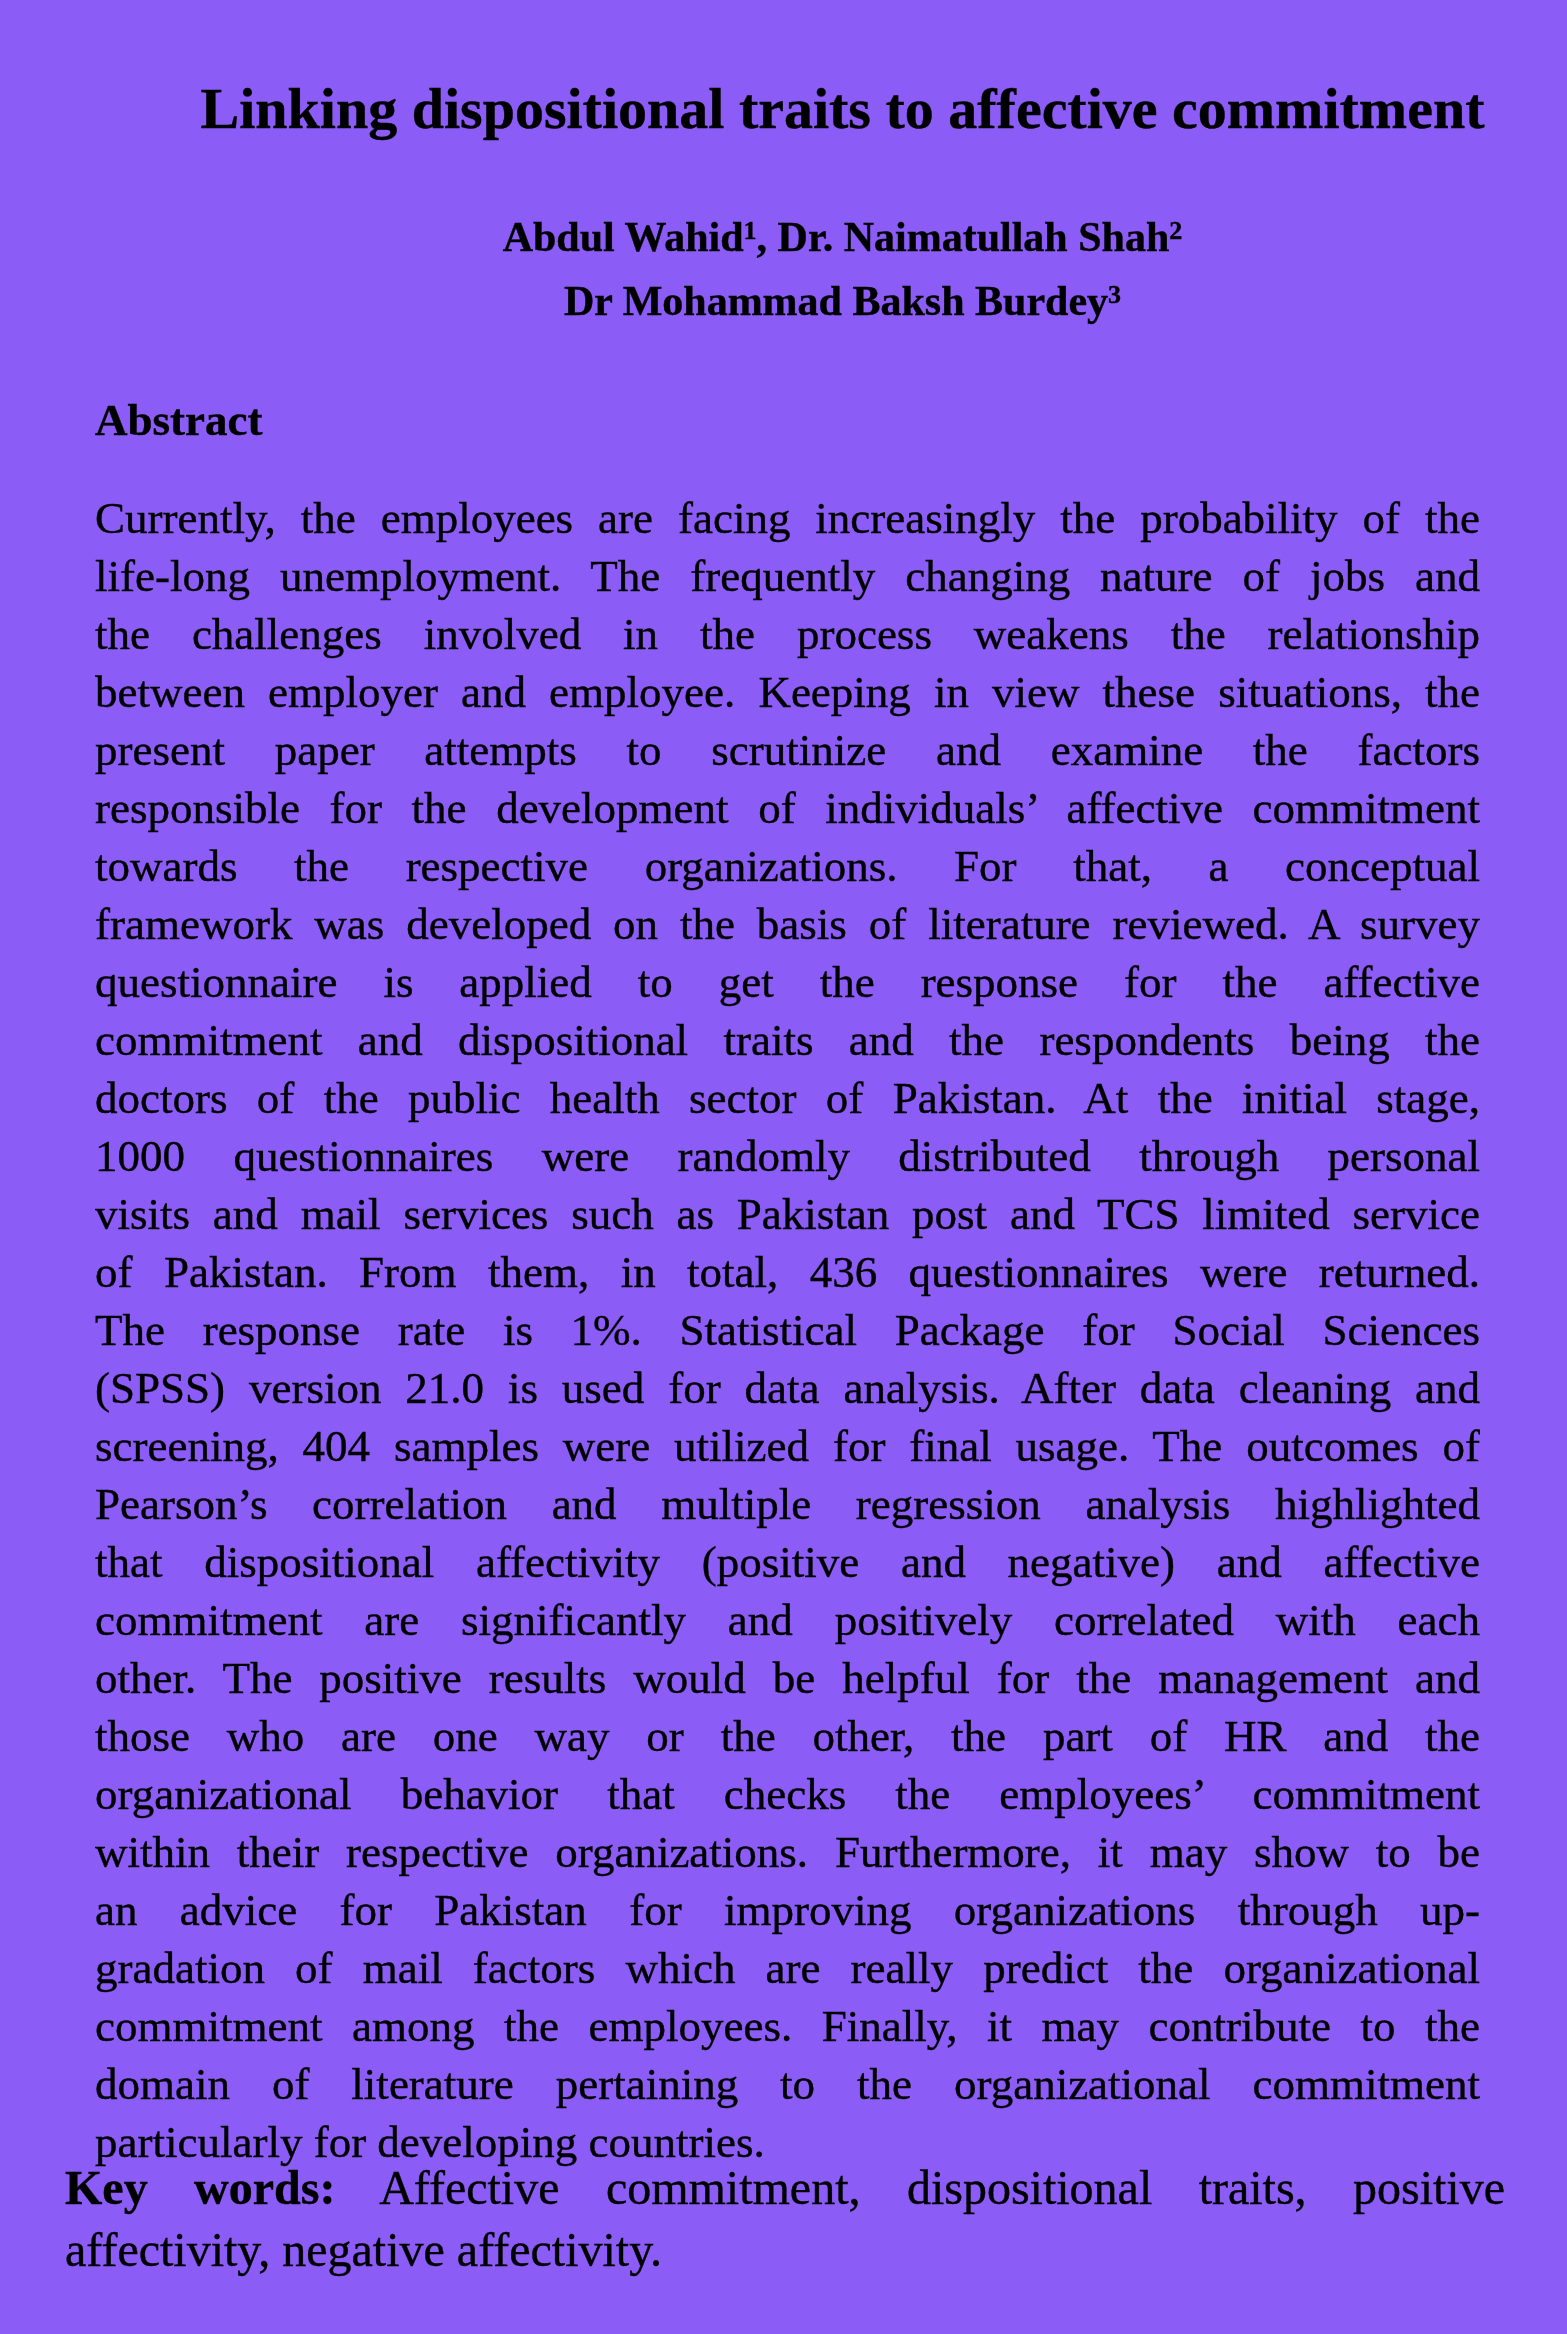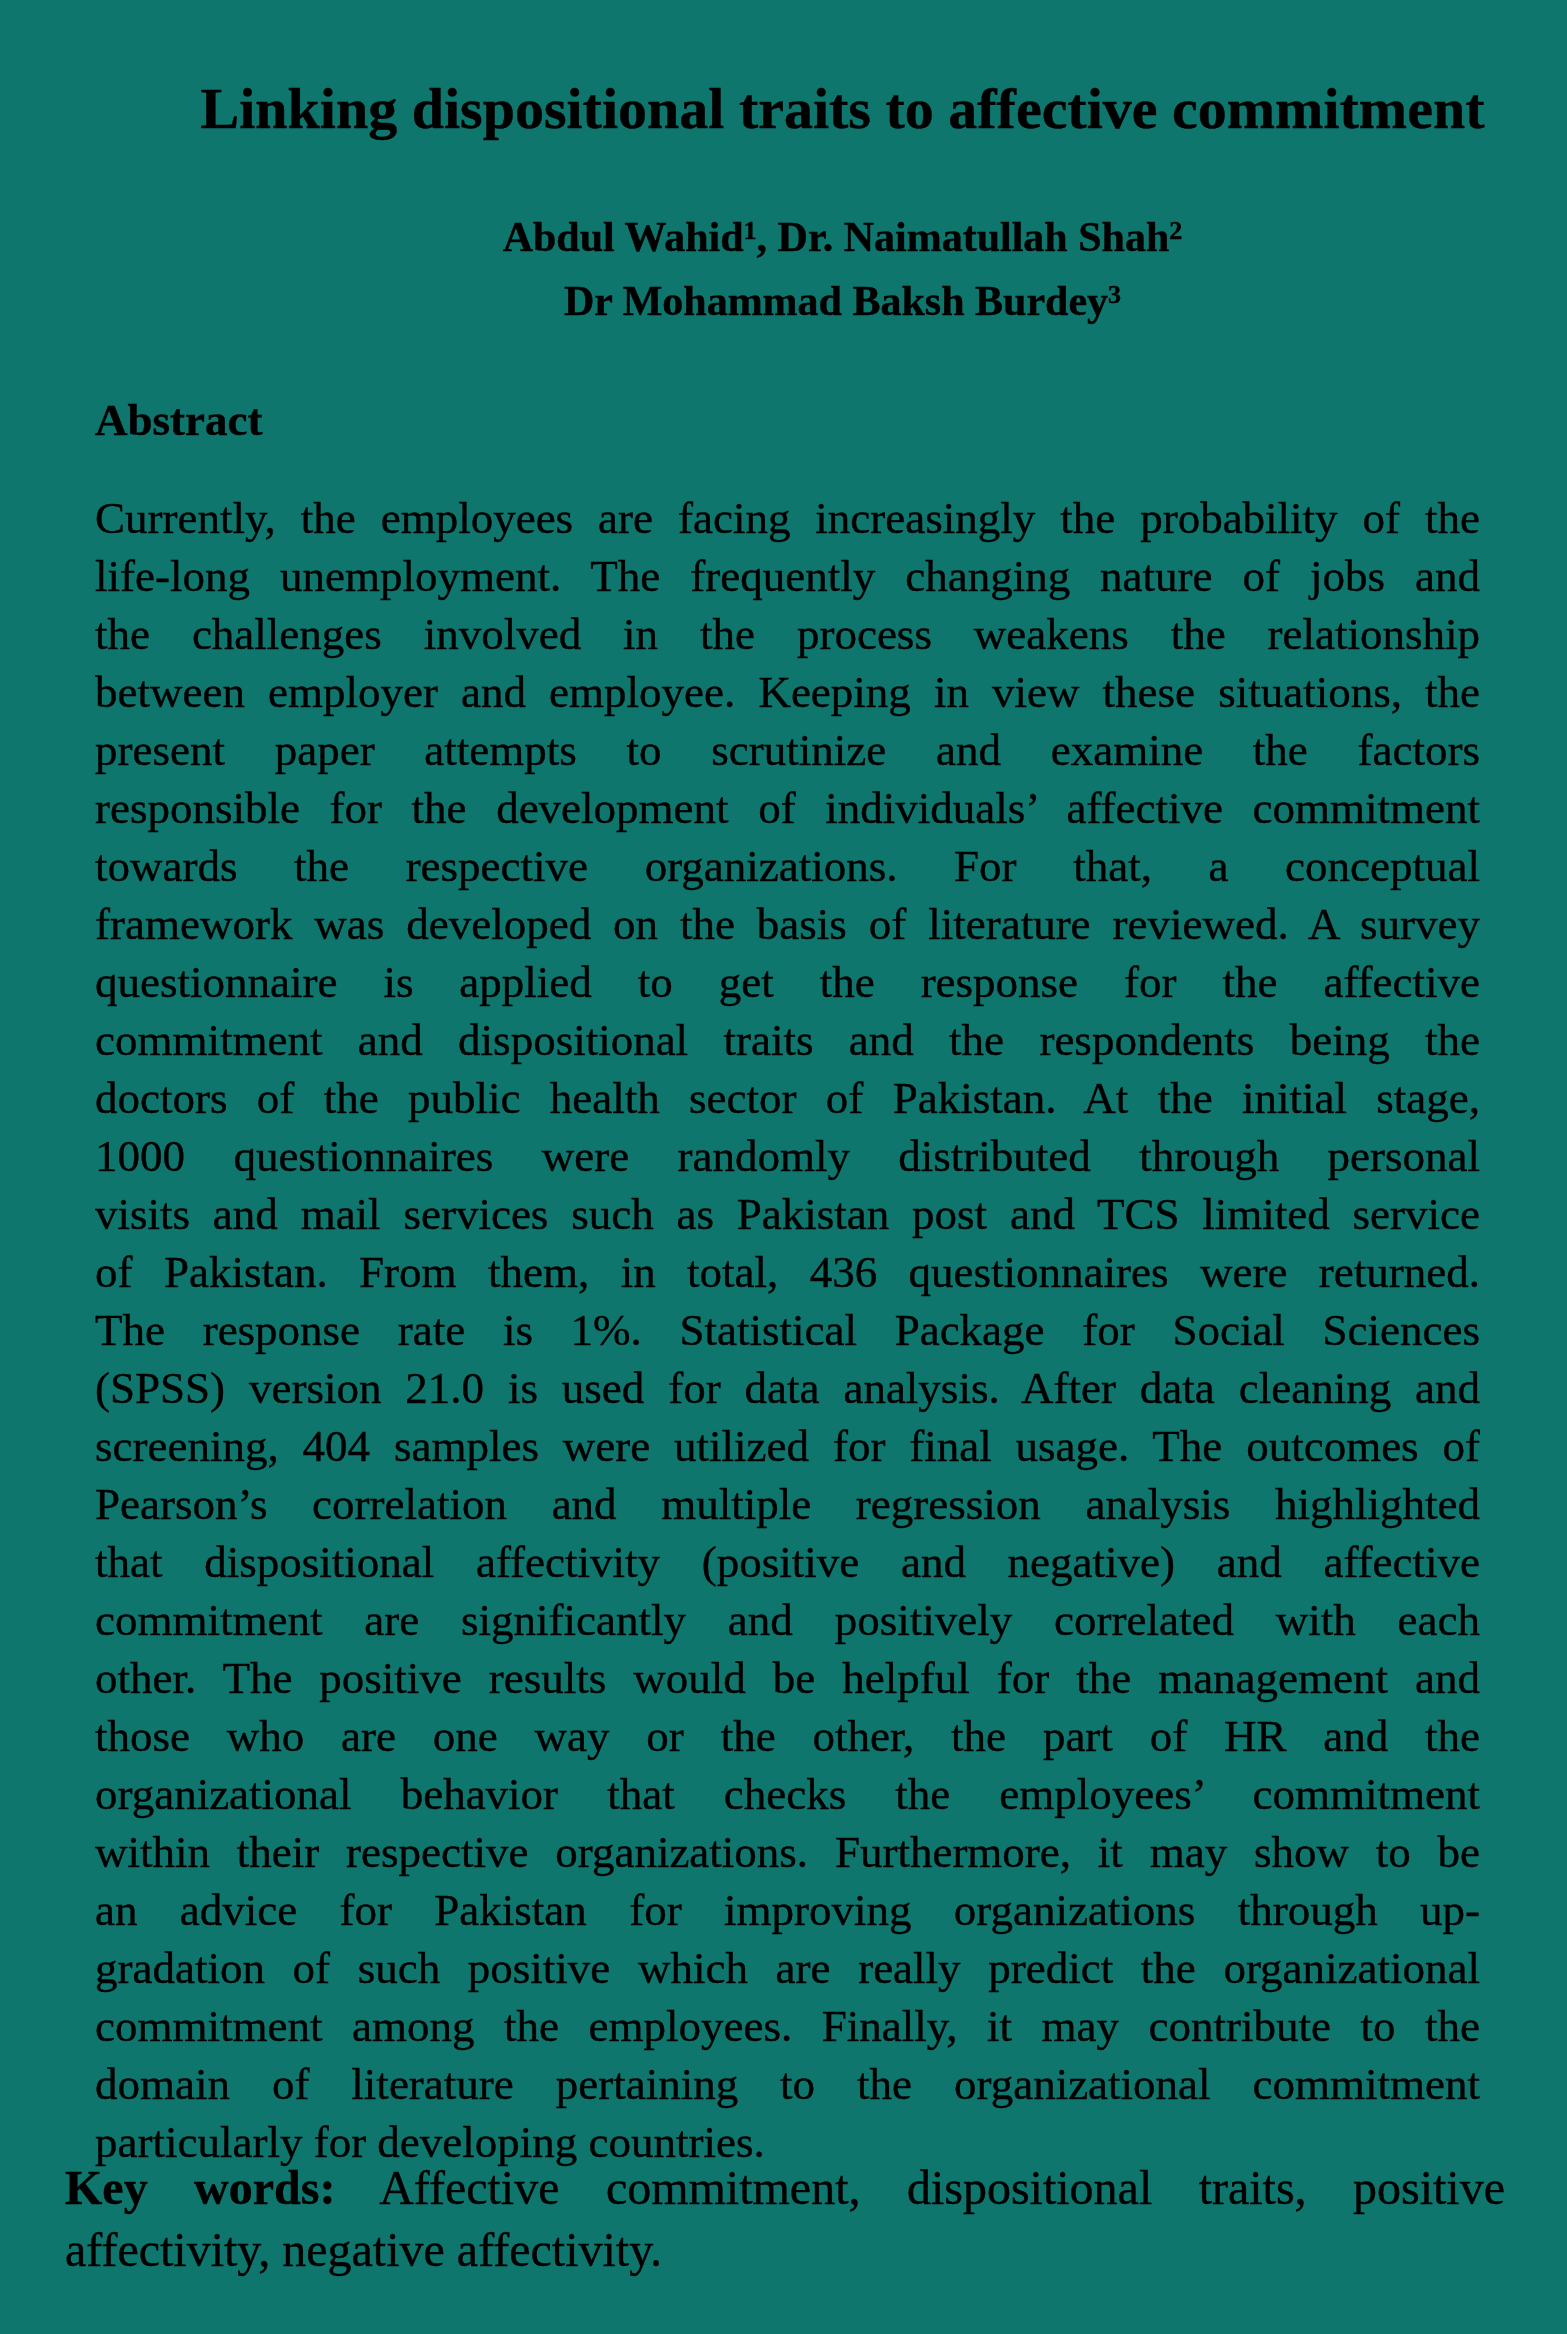--- a/index.html
+++ b/index.html
@@ -4,21 +4,21 @@
 <style>
   html, body {
     margin: 0;
     padding: 0;
     background: #ffffff;
   }
   .page {
     position: relative;
     width: 1567px;
     height: 2334px;
-    background: #0f766e;
+    background: #8b5cf6;
     color: #000000;
     font-family: "Liberation Serif", "DejaVu Serif", serif;
     overflow: hidden;
     -webkit-text-stroke: 0.4px #000000;
   }
   .title {
     position: absolute;
     top: 80px;
     left: 118px;
     width: 1449px;
@@ -130,21 +130,21 @@
         <div class="abs-line">(SPSS) version 21.0 is used for data analysis. After data cleaning and</div>
         <div class="abs-line">screening, 404 samples were utilized for final usage. The outcomes of</div>
         <div class="abs-line">Pearson’s correlation and multiple regression analysis highlighted</div>
         <div class="abs-line">that dispositional affectivity (positive and negative) and affective</div>
         <div class="abs-line">commitment are significantly and positively correlated with each</div>
         <div class="abs-line">other. The positive results would be helpful for the management and</div>
         <div class="abs-line">those who are one way or the other, the part of HR and the</div>
         <div class="abs-line">organizational behavior that checks the employees’ commitment</div>
         <div class="abs-line">within their respective organizations. Furthermore, it may show to be</div>
         <div class="abs-line">an advice for Pakistan for improving organizations through up-</div>
-        <div class="abs-line">gradation of such positive which are really predict the organizational</div>
+        <div class="abs-line">gradation of mail factors which are really predict the organizational</div>
         <div class="abs-line">commitment among the employees. Finally, it may contribute to the</div>
         <div class="abs-line">domain of literature pertaining to the organizational commitment</div>
         <div class="abs-line">particularly for developing countries.</div>
       </div>
   </div>
 
   <div class="keywords">
     <div class="kw-line-1"><span class="kw-label">Key words:</span><span> Affective commitment, dispositional traits, positive</span></div>
     <div class="kw-line-2">affectivity, negative affectivity.</div>
   </div>

